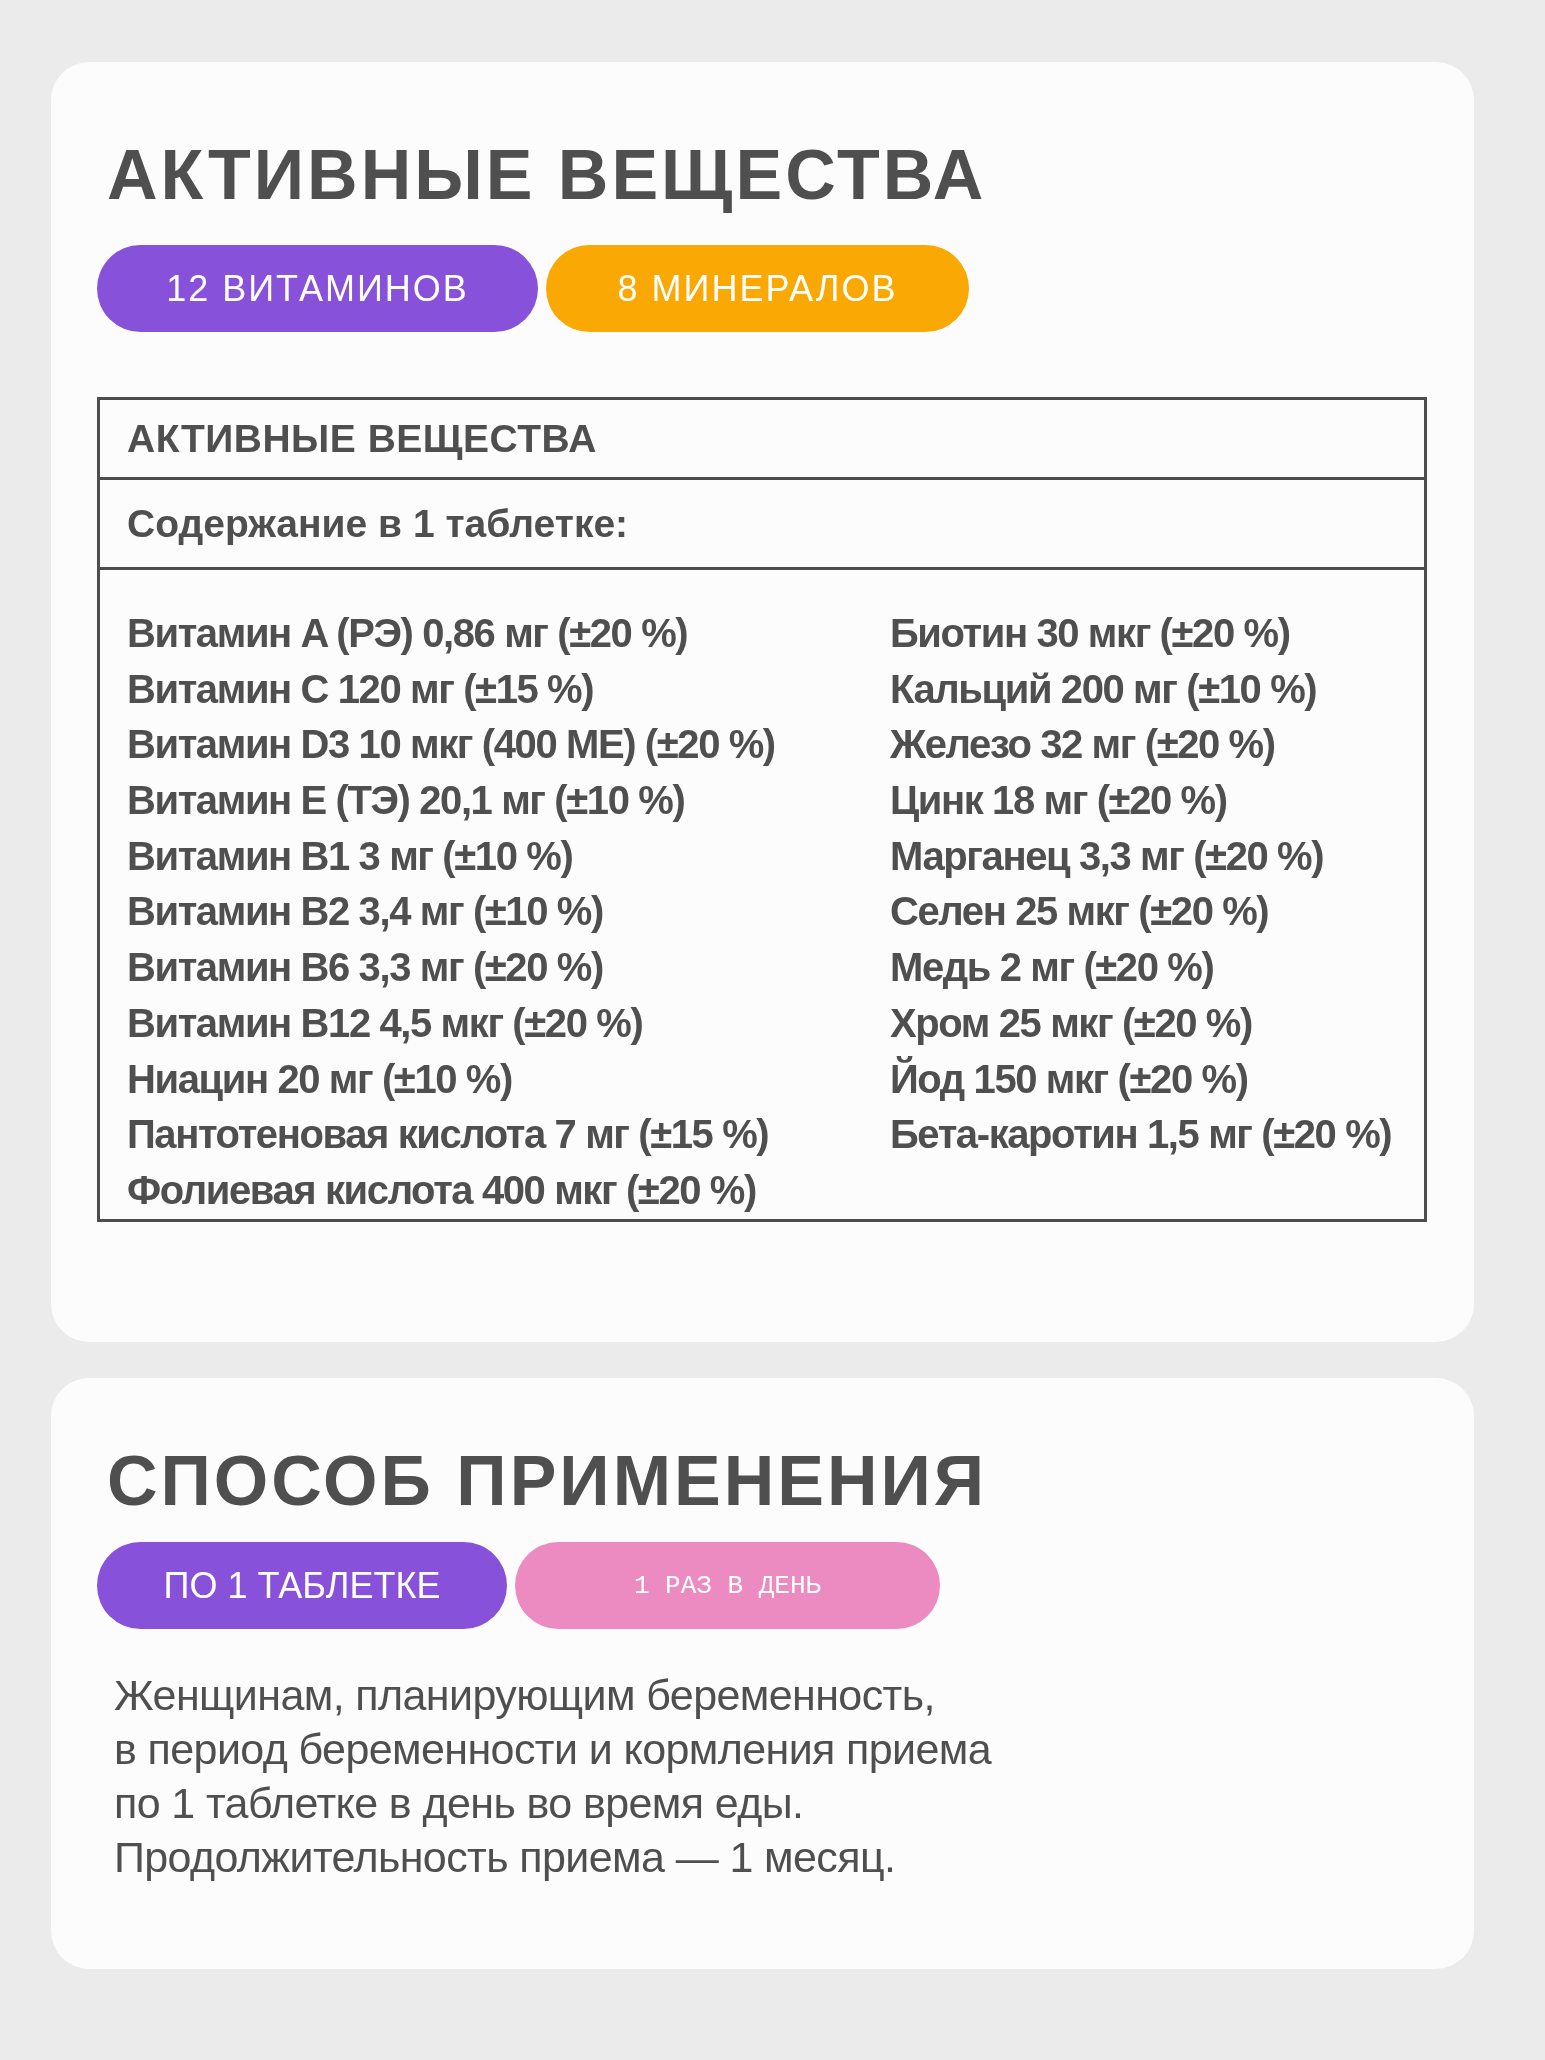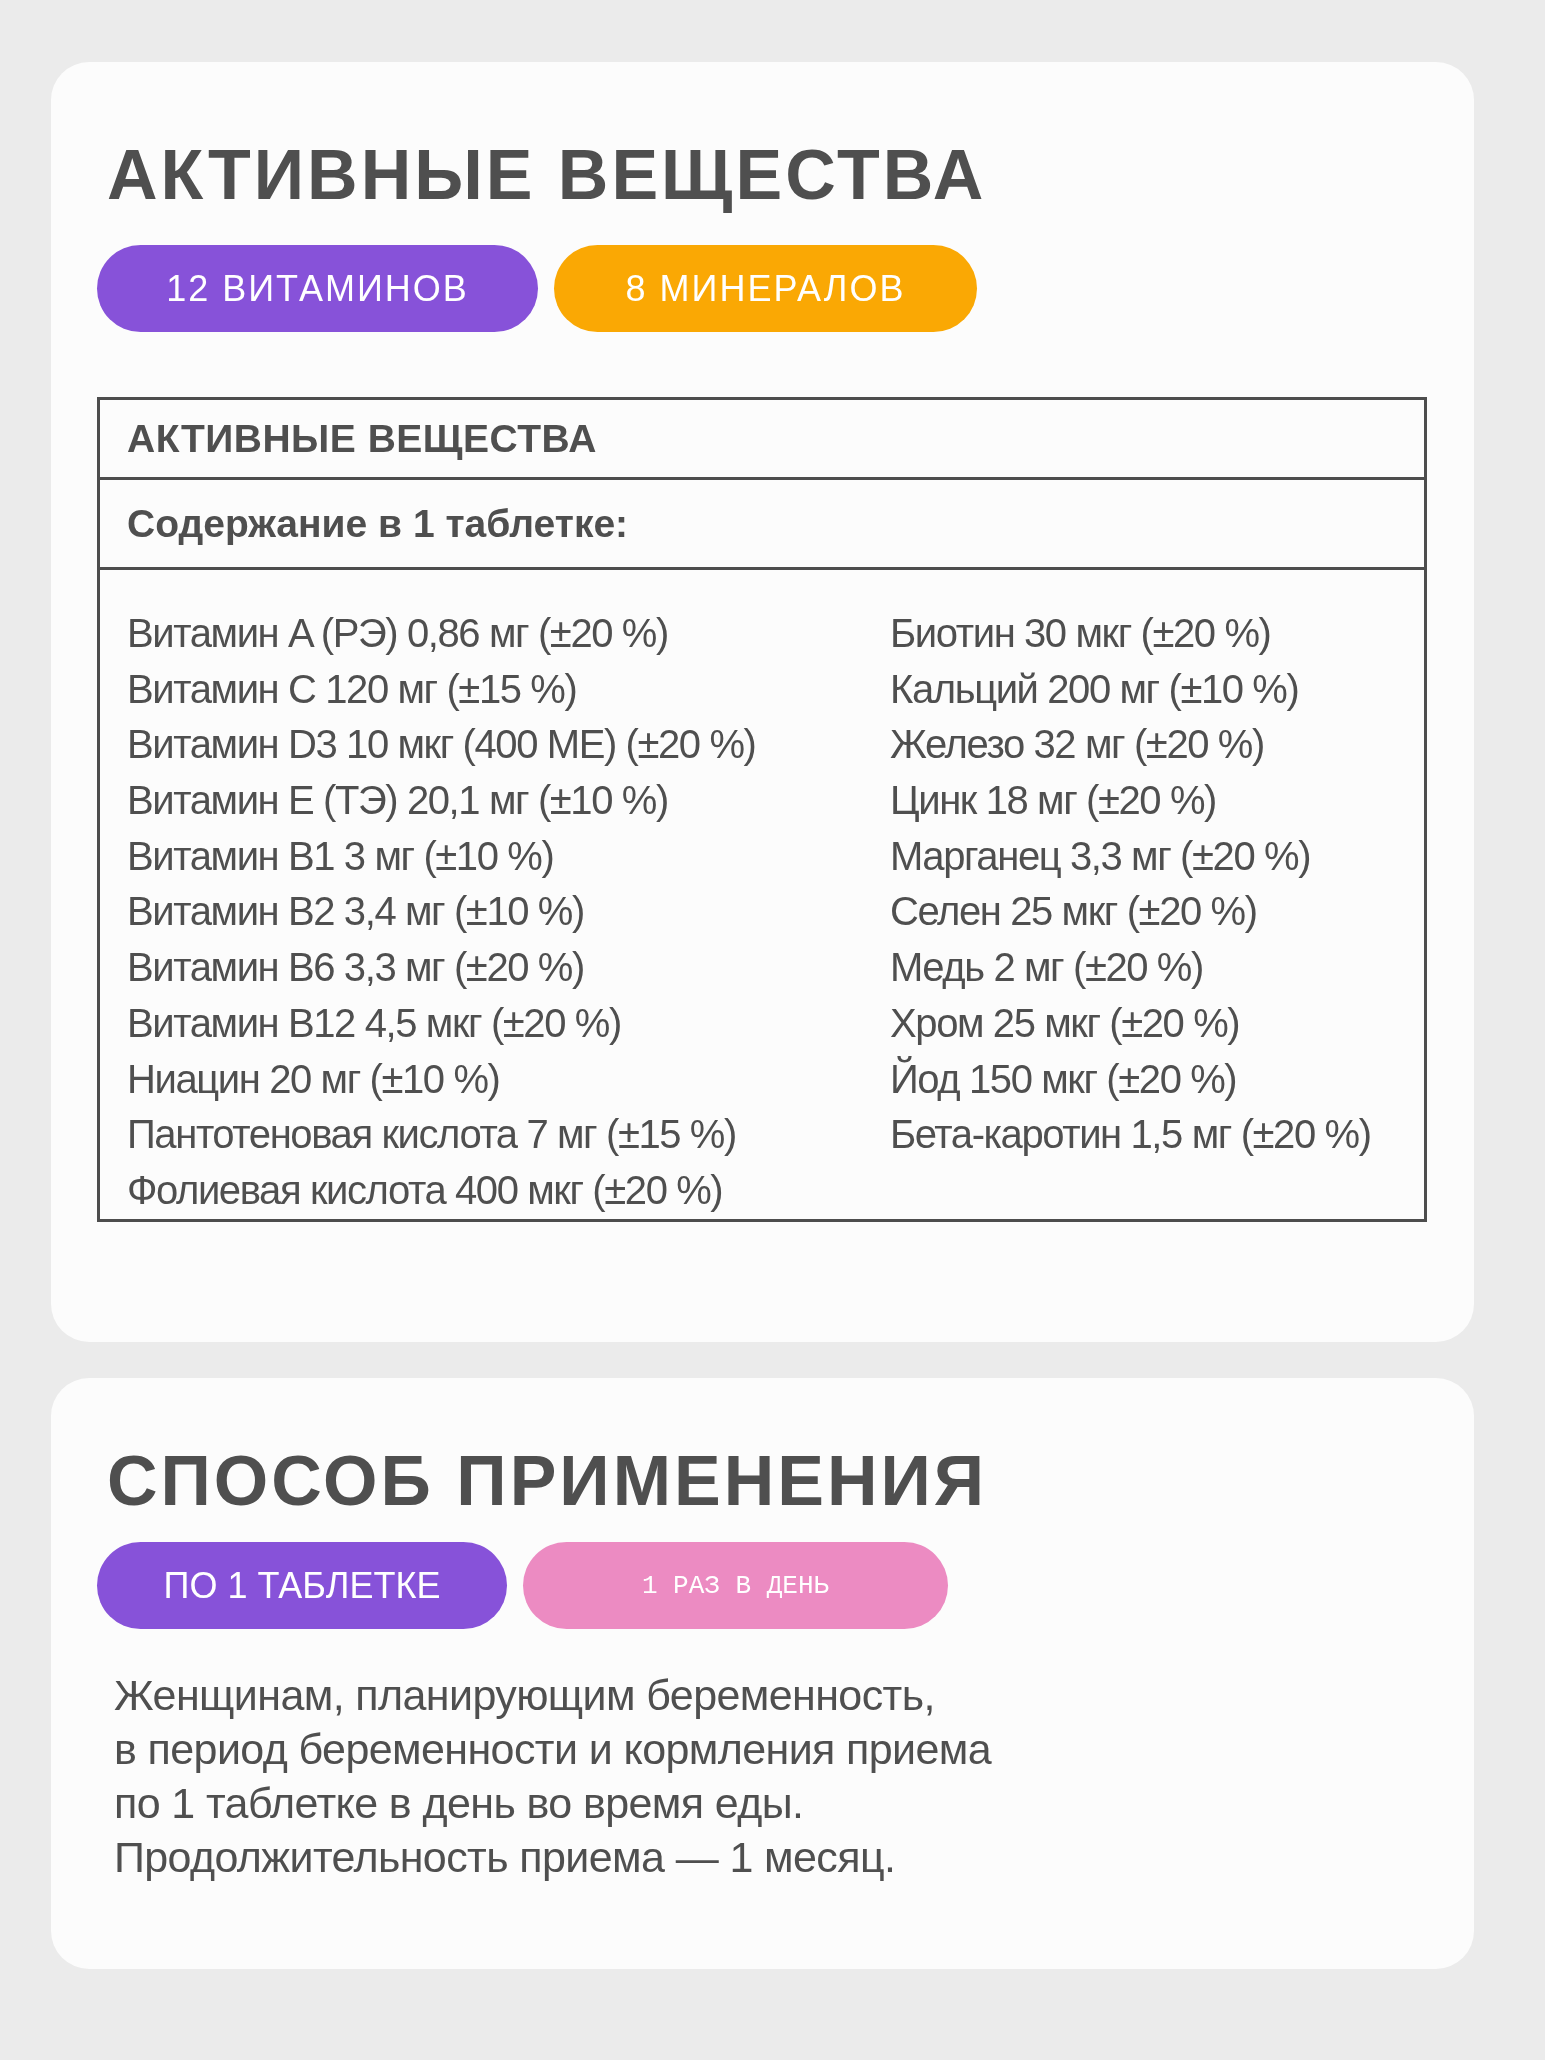--- a/index.html
+++ b/index.html
@@ -27,21 +27,21 @@
     font-size: 70px;
     font-weight: 700;
     letter-spacing: 3px;
     color: #4f4f4f;
     white-space: nowrap;
     line-height: 1;
   }
   .card-1 .title { top: 78px; }
   .card-2 .title { top: 68px; }
 
-  .pills { position: absolute; left: 46px; display: flex; gap: 16px; }
+  .pills { position: absolute; left: 46px; display: flex; gap: 8px; }
   .card-1 .pills { top: 183px; }
   .card-2 .pills { top: 164px; }
   .pill {
     height: 87px;
     border-radius: 44px;
     color: #ffffff;
     font-size: 36px;
     font-weight: 400;
     letter-spacing: 2px;
     display: flex; align-items: center; justify-content: center;
@@ -70,21 +70,21 @@
     display: flex; align-items: center;
     white-space: nowrap;
   }
   .row-head { height: 80px; letter-spacing: 0.5px; }
   .row-sub { height: 90px; }
   .table-body {
     position: relative;
     padding-top: 36px;
     display: flex;
   }
-  .col { display: flex; flex-direction: column; }
+  .col { display: flex; flex-direction: column; font-weight: bold; }
   .col-left { margin-left: 27px; width: 763px; }
   .col-right { }
   .item {
     font-size: 40px;
     line-height: 55.7px;
     height: 55.7px;
     color: #4f4f4f;
     letter-spacing: -1.4px;
     white-space: nowrap;
   }

